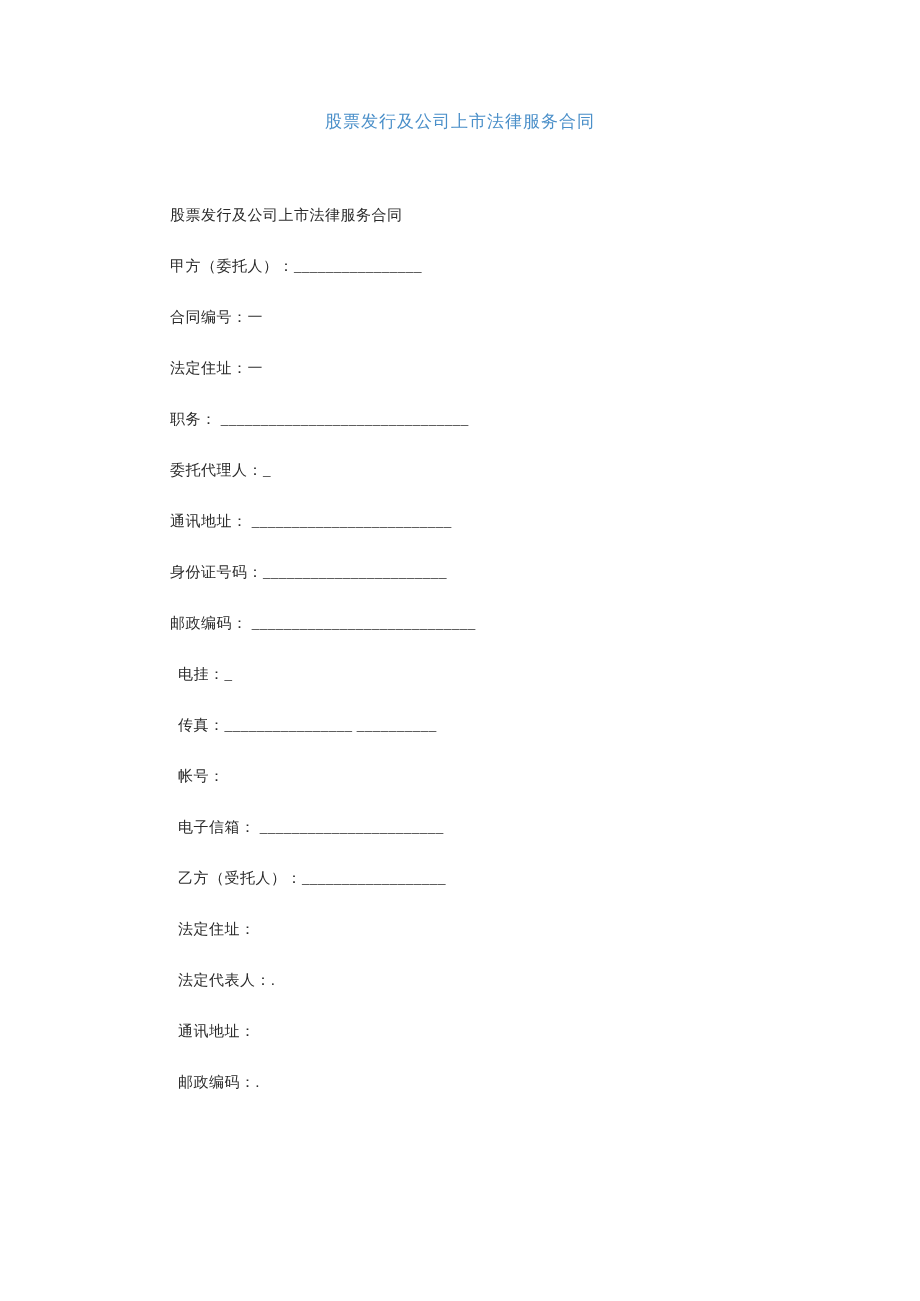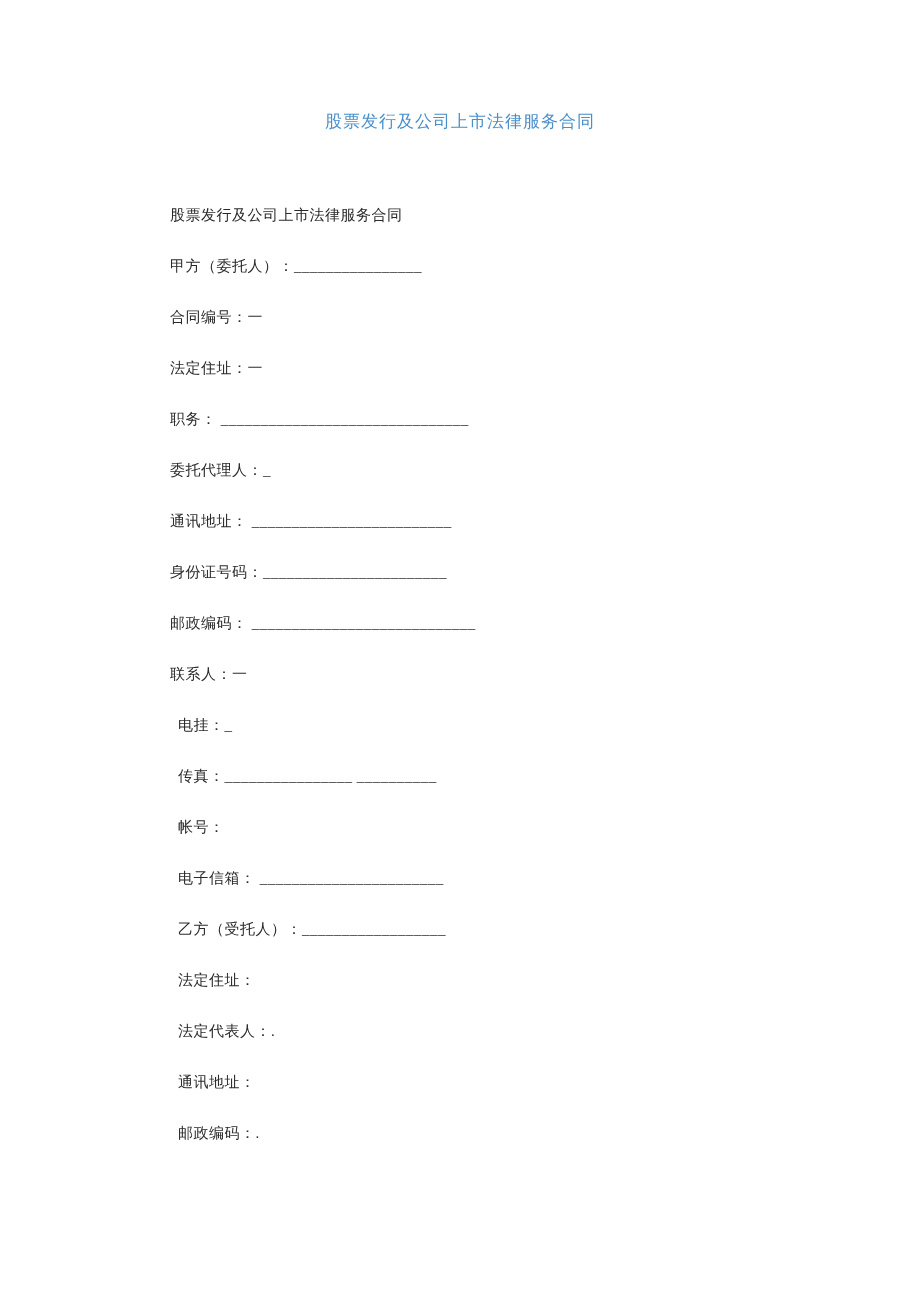--- a/index.html
+++ b/index.html
@@ -81,23 +81,20 @@
   </div>
 
   <div class="field-line">
     <span class="label">身份证号码：</span><span class="value">_______________________</span>
   </div>
 
   <div class="field-line">
     <span class="label">邮政编码：</span><span class="value"> ____________________________</span>
   </div>
 
-  <div class="field-line">
-    <span class="label">联系人：</span><span class="value">一</span>
-  </div>
 
   <div class="group-b">
 
     <div class="field-line">
       <span class="label">电挂：</span><span class="value">_</span>
     </div>
 
     <div class="field-line">
       <span class="label">传真：</span><span class="value">________________  __________</span>
     </div>

